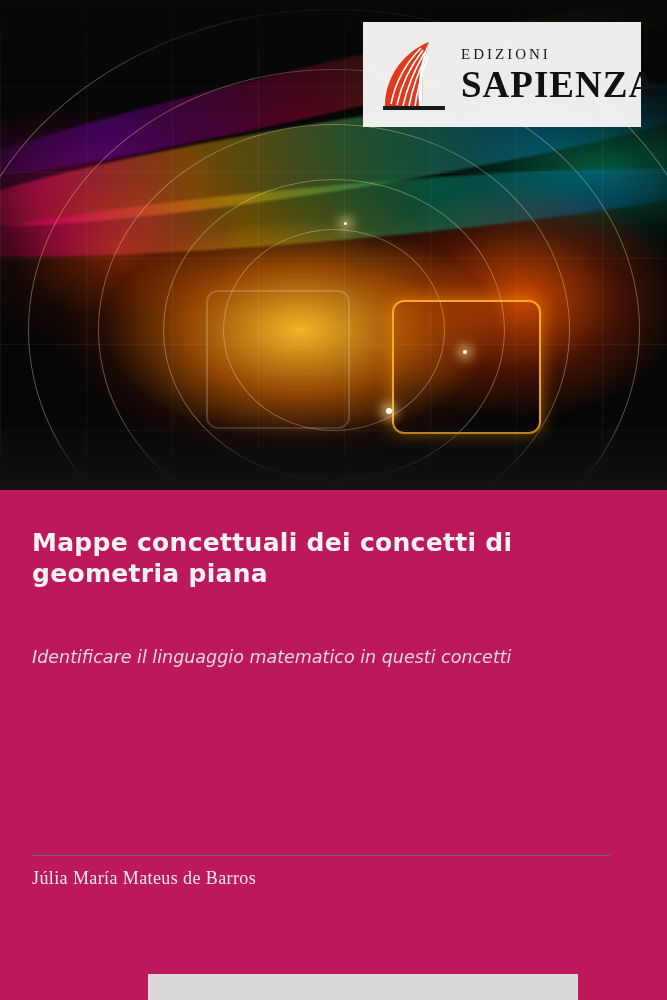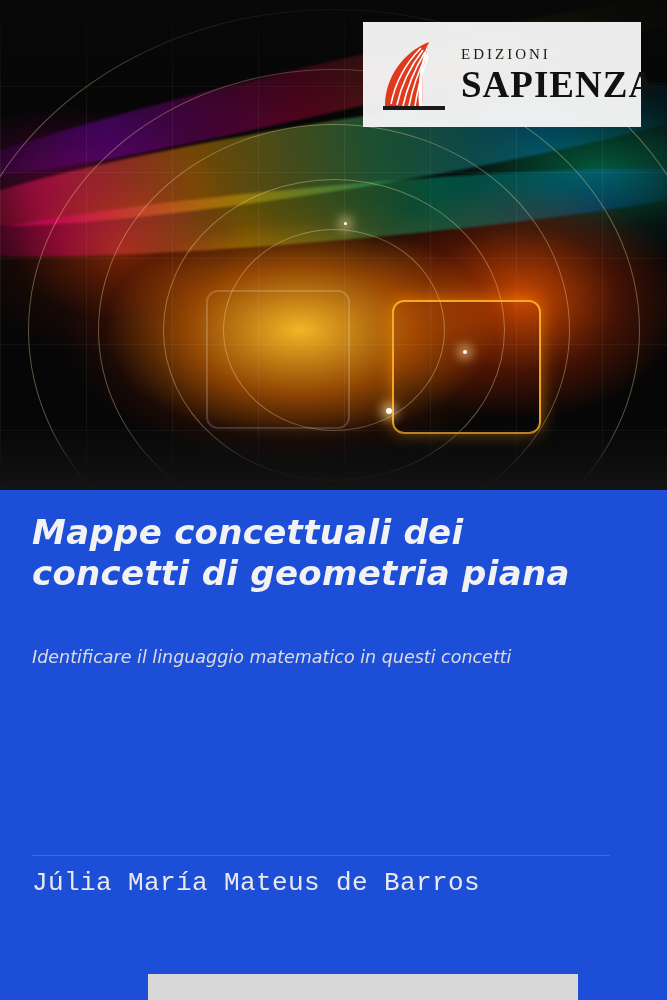--- a/index.html
+++ b/index.html
@@ -7,21 +7,21 @@
     padding: 0;
     background: #111;
   }
   body {
     font-family: "DejaVu Sans", sans-serif;
   }
   .cover {
     position: relative;
     width: 667px;
     height: 1000px;
-    background: #1d4ed8;
+    background: #be185d;
     overflow: hidden;
   }
 
   
   .art {
     position: absolute;
     left: 0;
     top: 0;
     width: 667px;
     height: 490px;
@@ -157,29 +157,28 @@
     color: #111;
     font-family: "Liberation Serif", serif;
     font-weight: bold;
     text-align: right;
   }
 
   
   .title {
     position: absolute;
     left: 32px;
-    top: 512px;
+    top: 528px;
     width: 580px;
     color: #f2f2f2;
-    font-size: 34px;
+    font-size: 25px;
     line-height: 1.22;
     font-weight: bold;
     letter-spacing: 0.3px;
     font-family: "DejaVu Sans", sans-serif;
-    font-style: italic;
   }
   .subtitle {
     position: absolute;
     left: 32px;
     top: 644px;
     width: 520px;
     color: #dcdcdc;
     font-size: 17.5px;
     line-height: 1.5;
     font-style: italic;
@@ -192,23 +191,23 @@
     width: 578px;
     height: 1px;
     background: #6a6a6a;
   }
   .author {
     position: absolute;
     left: 32px;
     top: 868px;
     width: 580px;
     color: #e9e9e9;
-    font-size: 26px;
+    font-size: 18px;
     letter-spacing: 0.4px;
-    font-family: Liberation Mono, monospace;
+    font-family: Liberation Serif, serif;
   }
   .bottom-strip {
     position: absolute;
     left: 148px;
     bottom: 0;
     width: 430px;
     height: 26px;
     background: #d8d8d8;
   }
 </style>

